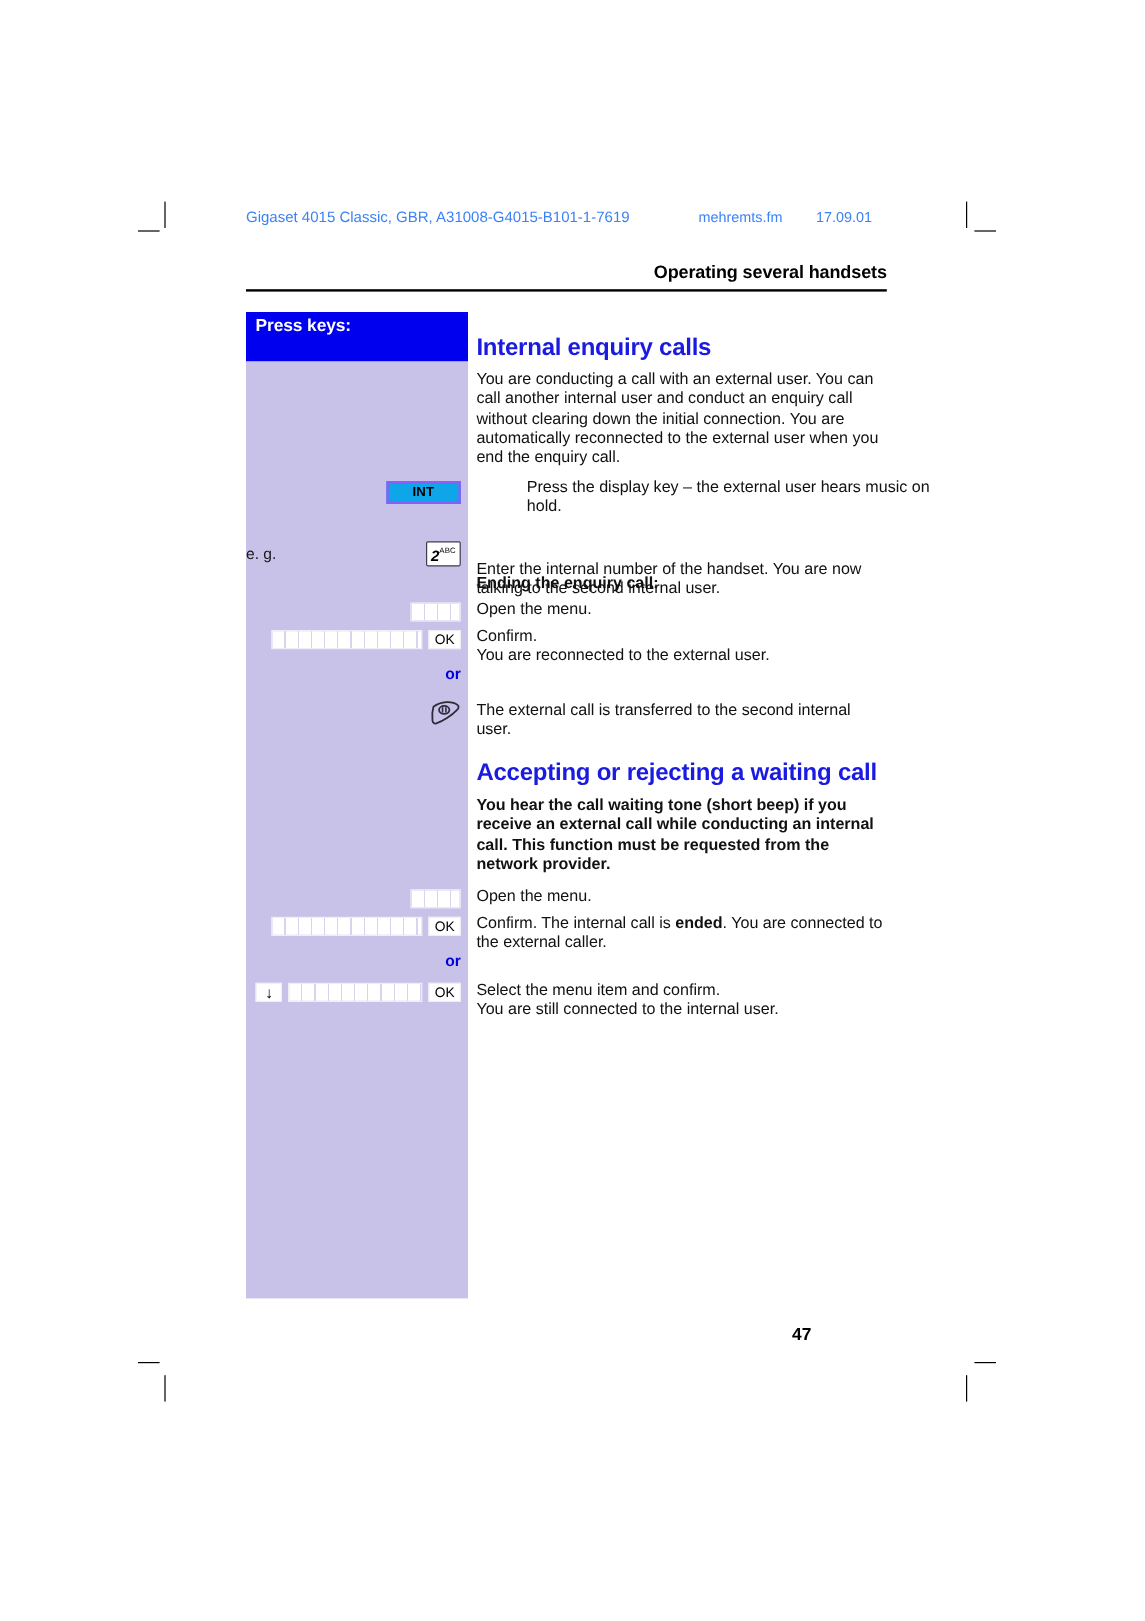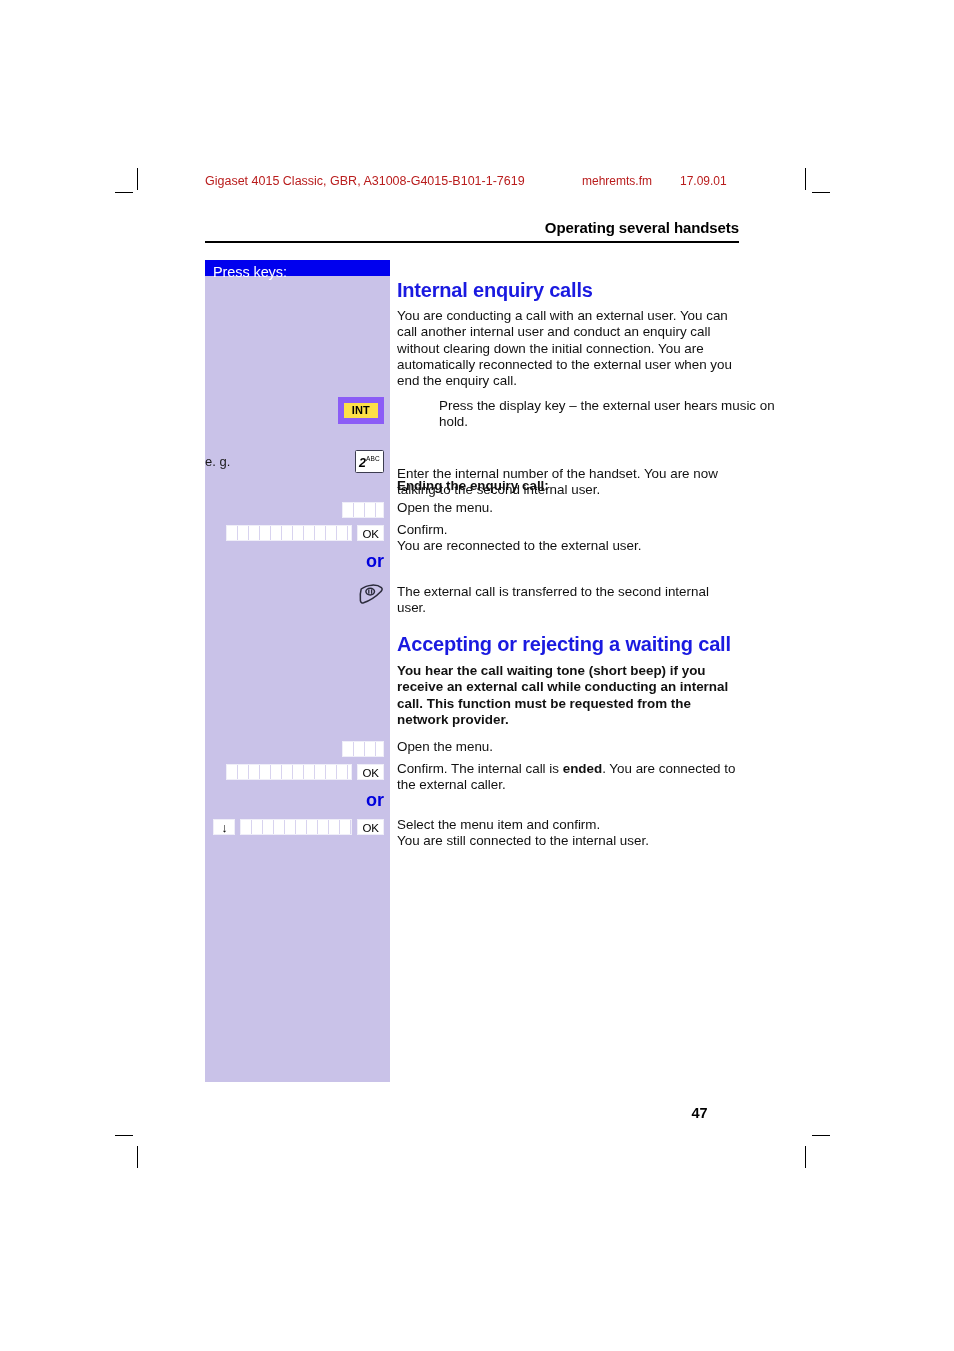--- a/index.html
+++ b/index.html
@@ -28,21 +28,21 @@
   .cm-br-h { left: 812px; top: 1135px; width: 18px; height: 1px; }
 
   
   .runhead {
     position: absolute;
     top: 174px;
     left: 205px;
     width: 600px;
     height: 16px;
     font-size: 12.5px;
-    color: #b91c1c;
+    color: #3b82f6;
     white-space: nowrap;
     text-decoration: underline;
   }
   .runhead .doc-id { position: absolute; left: 0; top: 0; }
   .runhead .file-name { position: absolute; left: 345px; top: 0; font-size: 12px; margin-left: 32px; }
   .runhead .doc-date { position: absolute; left: 475px; top: 0; font-size: 12px; }
 
   
   .chapter-header {
     position: absolute;
@@ -81,25 +81,25 @@
     width: 185px;
     height: 822px;
     background: #c9c2e8;
     box-sizing: border-box;
   }
   .keycol-title {
     position: absolute;
     left: 0;
     top: 0;
     width: 185px;
-    height: 16px;
+    height: 41px;
     background: #0000ee;
     color: #ffffff;
     font-size: 14.5px;
-    font-weight: normal;
+    font-weight: bold;
     line-height: 25px;
     padding-left: 8px;
     box-sizing: border-box;
     letter-spacing: -0.1px;
   }
 
   
   .keyrow {
     position: absolute;
     left: 0;
@@ -109,26 +109,26 @@
     align-items: center;
     justify-content: flex-end;
     padding-right: 6px;
     box-sizing: border-box;
     gap: 5px;
   }
 
   
   .key-int {
     display: inline-block;
-    background: #fde047;
-    border: 6px solid #8b5cf6;
+    background: #0ea5e9;
+    border: 2px solid #8b5cf6;
     font-size: 11px;
     font-weight: 600;
     line-height: 15px;
-    padding: 0 8px;
+    padding: 0 20px;
     color: #000000;
     letter-spacing: 0.2px;
   }
 
   
   .eg-label {
     font-size: 13px;
     color: #1a1a1a;
     margin-right: 2px;
   }
@@ -193,21 +193,21 @@
     width: 22px;
     height: 16px;
     box-sizing: border-box;
     line-height: 15px;
     text-align: center;
     font-size: 13px;
     color: #000000;
   }
 
   .or-label {
-    font-size: 18px;
+    font-size: 13px;
     font-weight: bold;
     color: #0000dd;
   }
 
   
   .key-endcall {
     display: inline-block;
     width: 26px;
     height: 22px;
   }
@@ -238,21 +238,21 @@
   }
   .para b { font-weight: bold; }
   .para.bold-lead { font-weight: bold; }
 
   
   .folio {
     position: absolute;
     top: 1105px;
     left: 660px;
     width: 79px;
-    text-align: center;
+    text-align: left;
     font-size: 14.5px;
     font-weight: bold;
     color: #000000;
   }
 </style>
 </head>
 <body>
 
 <div class="crop-mark cm-tl-v"></div>
 <div class="crop-mark cm-tl-h"></div>

